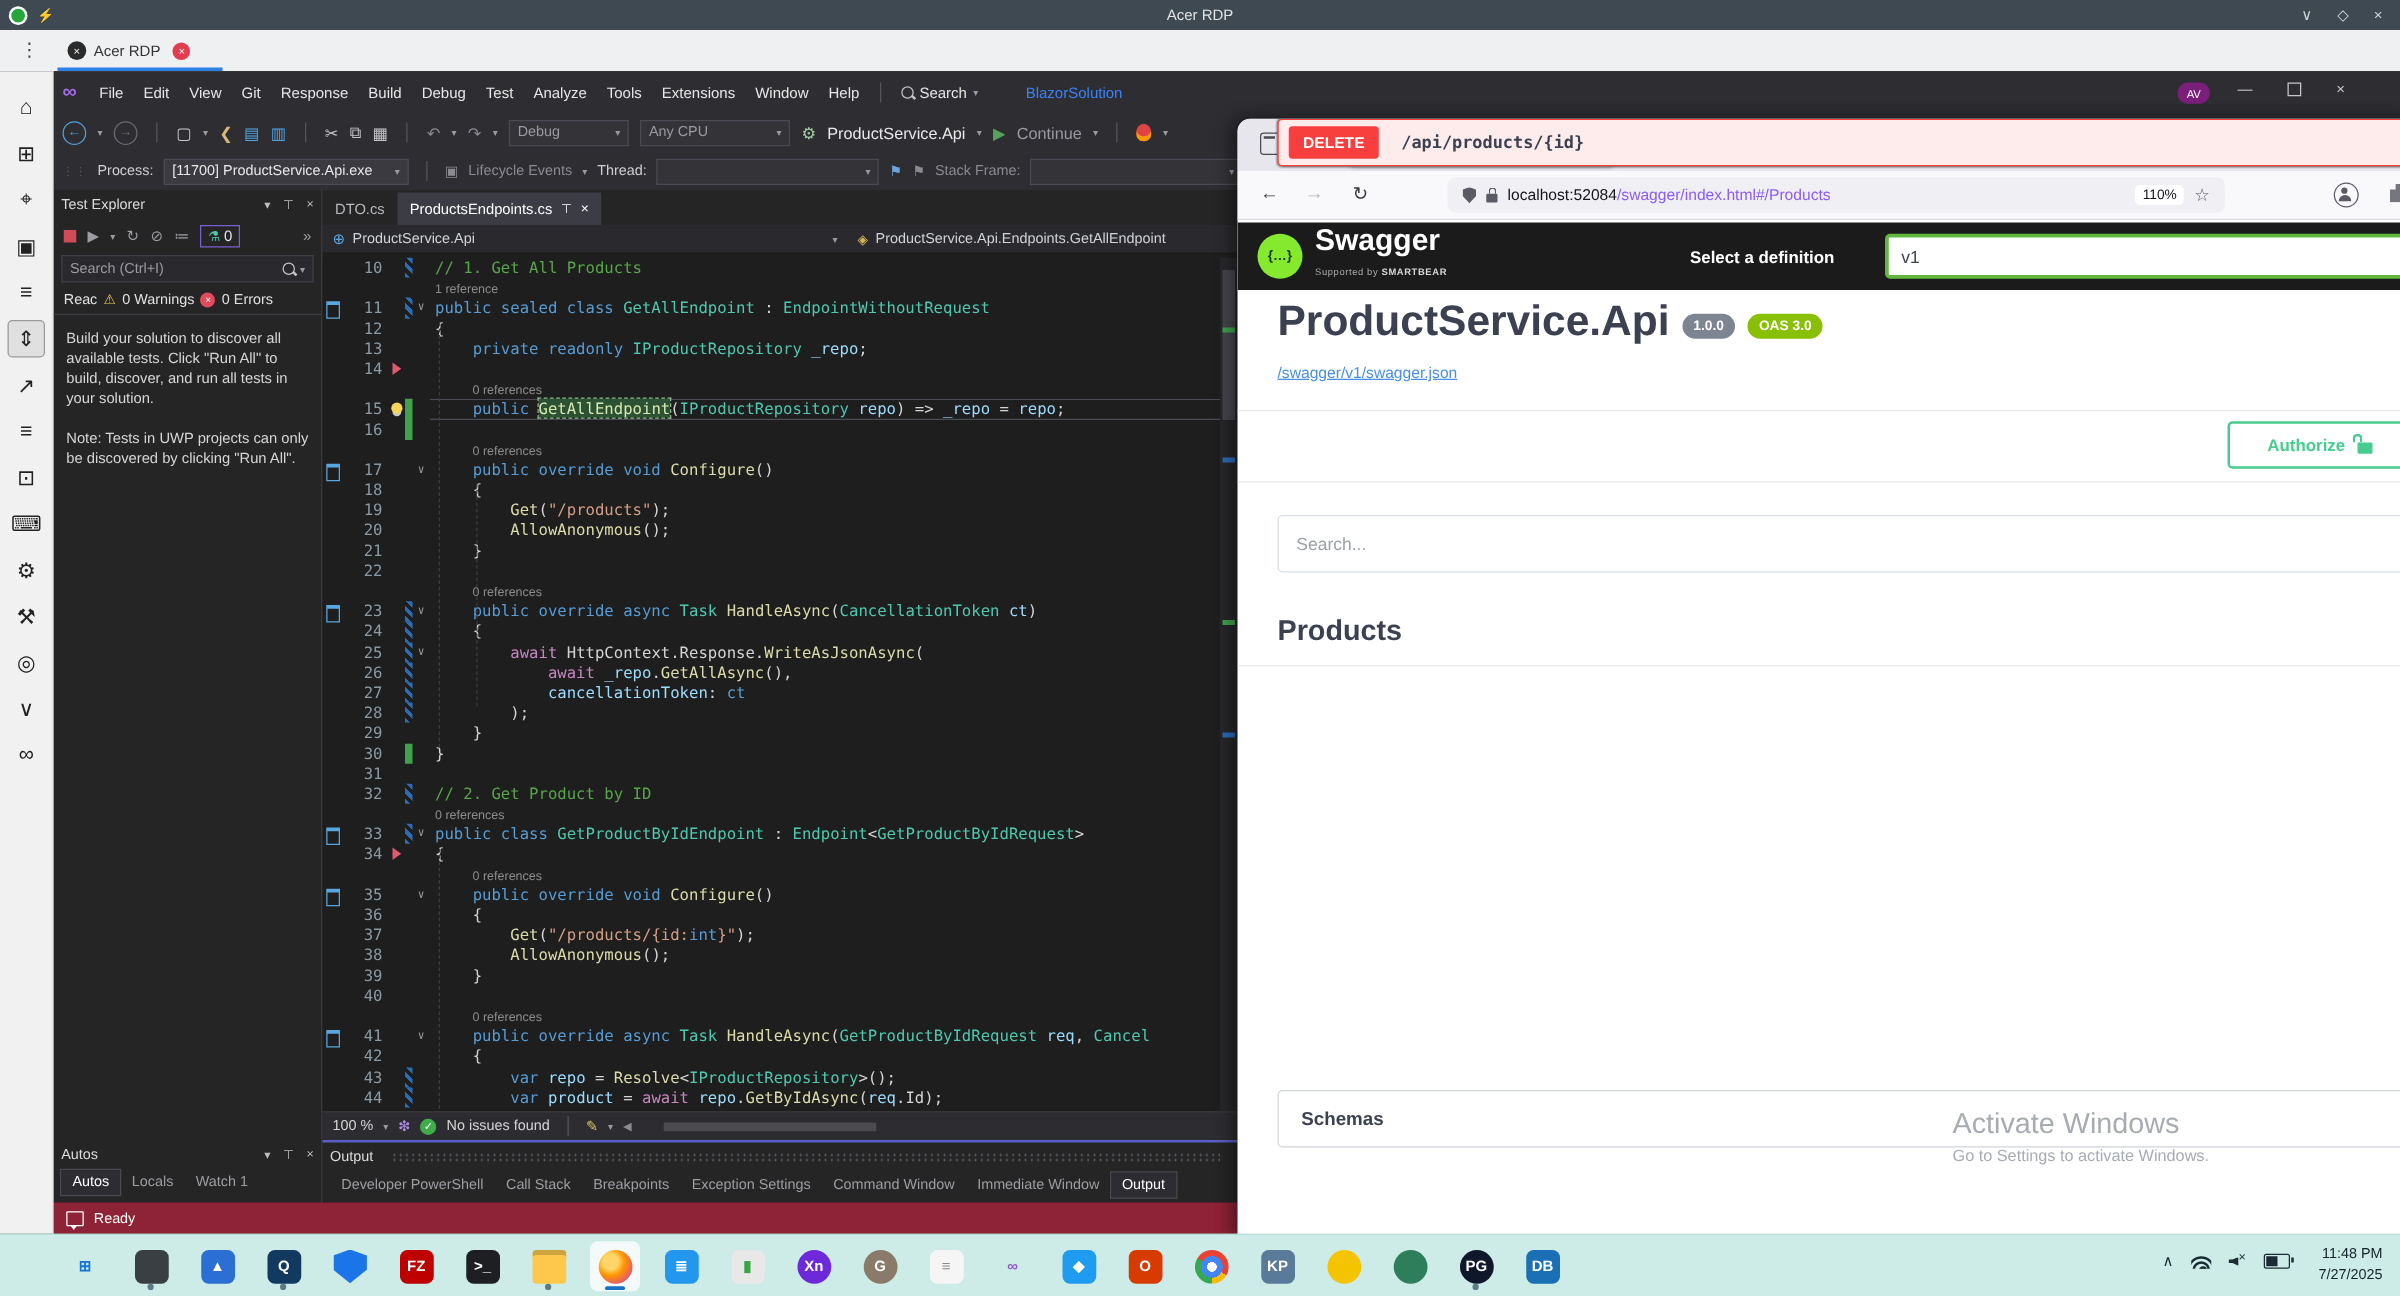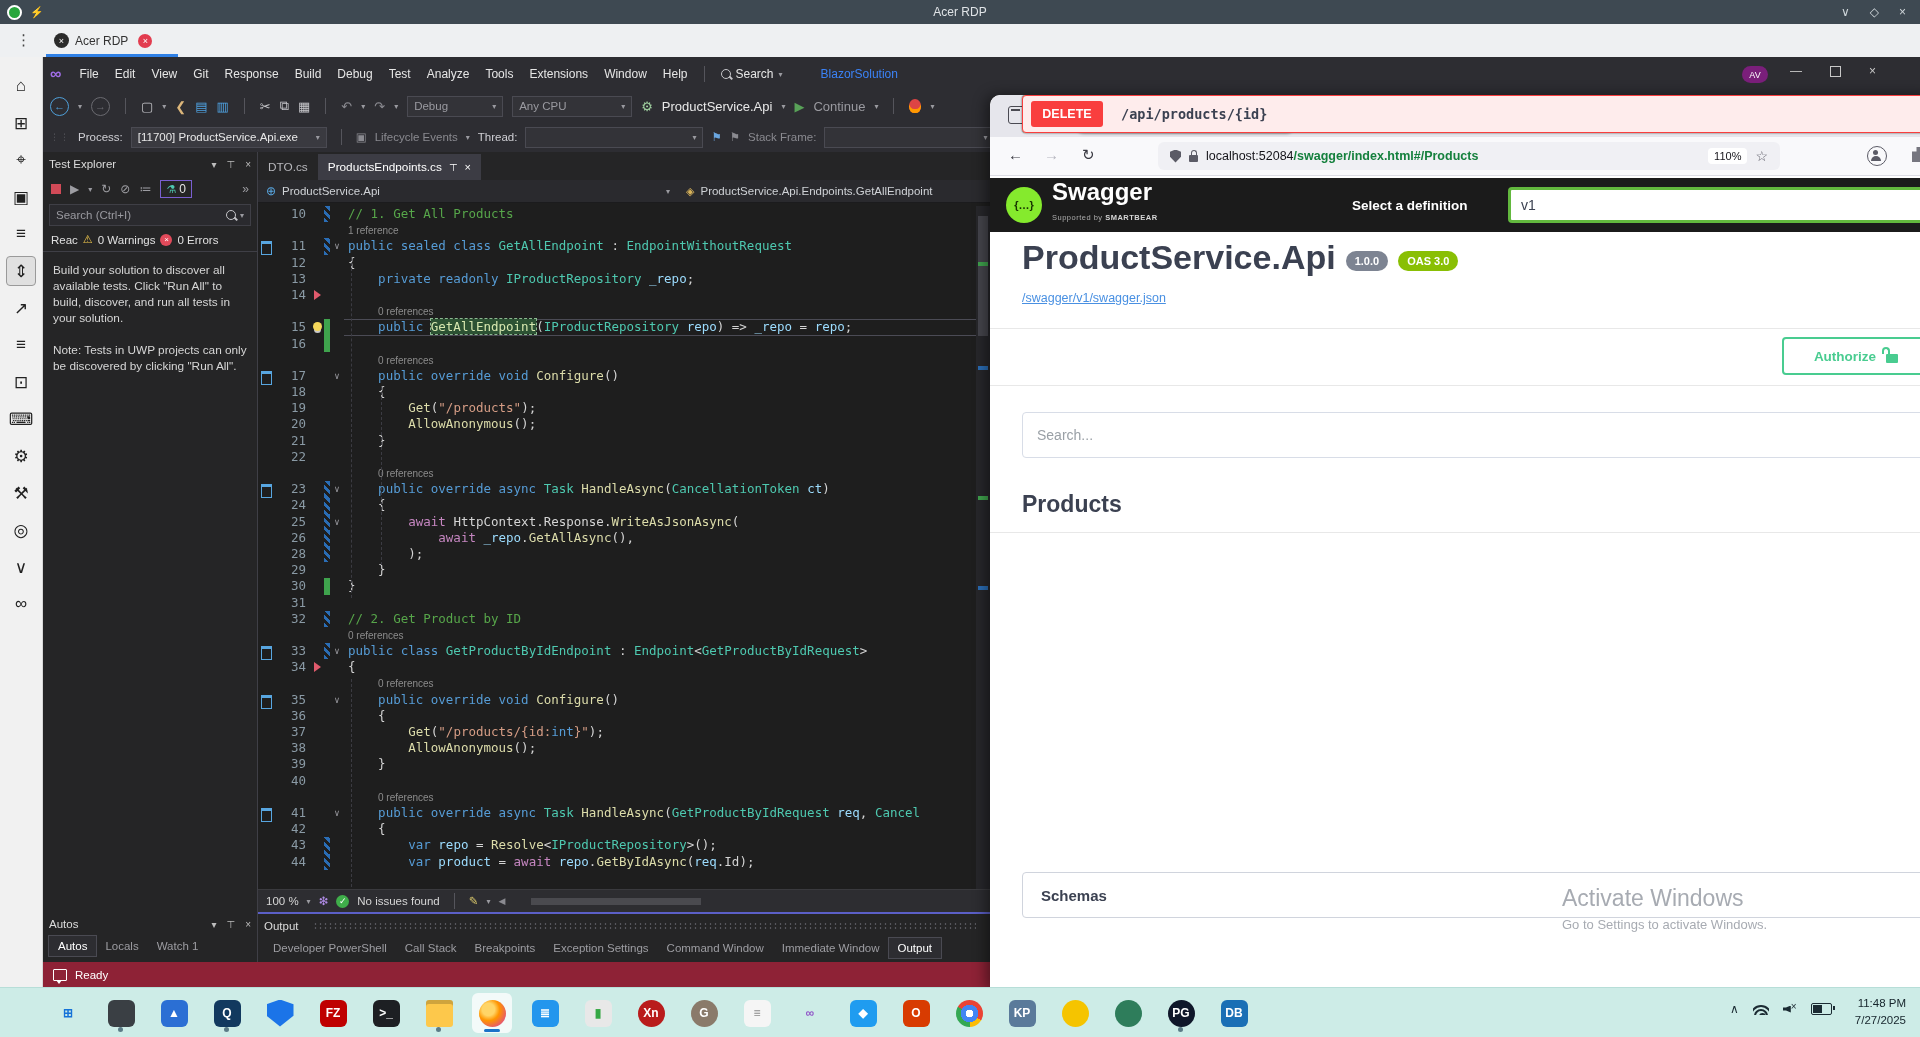--- a/index.html
+++ b/index.html
@@ -144,21 +144,21 @@
   .fx-wc{position:absolute;right:14px;top:9px;display:flex;gap:36px;align-items:center;color:#3a3a42;}
   .fx-nav{position:absolute;left:0;top:42px;width:100%;height:38px;background:#f9f9fb;border-bottom:1px solid #dcdce4;}
   .nav-ic{position:absolute;top:9px;font-size:15px;color:#3a3a42;}
   .urlbar{position:absolute;left:168px;top:5px;width:622px;height:28px;background:#f0f0f4;border-radius:6px;
     display:flex;align-items:center;gap:8px;padding:0 12px;box-sizing:border-box;}
   .shield{width:11px;height:13px;background:#5b5b66;clip-path:polygon(50% 0,100% 18%,100% 55%,50% 100%,0 55%,0 18%);}
   .mini-lock{width:9px;height:7px;background:#5b5b66;border-radius:1px;position:relative;margin-top:4px;}
   .mini-lock::before{content:"";position:absolute;left:1.5px;top:-5px;width:6px;height:5px;border:1.5px solid #5b5b66;
     border-bottom:none;border-radius:4px 4px 0 0;box-sizing:border-box;}
   .url-text{font-size:12.5px;color:#15141a;}
-  .url-text .path{color:#15803d;font-weight:bold;}
+  .url-text .path{color:#8b5cf6;}
   .zoom-pill{margin-left:auto;background:#fff;border-radius:4px;padding:2px 6px;font-size:11px;color:#15141a;}
   .star{color:#5b5b66;font-size:14px;}
   .acct-circ{position:absolute;right:48px;top:9px;width:18px;height:18px;border:1.6px solid #5b5b66;border-radius:50%;}
   .acct-circ::before{content:"";position:absolute;left:5px;top:3px;width:5px;height:5px;border-radius:50%;background:#5b5b66;}
   .acct-circ::after{content:"";position:absolute;left:2.5px;top:9px;width:10px;height:5px;border-radius:5px 5px 0 0;background:#5b5b66;}
   .puzzle{position:absolute;right:8px;top:10px;width:15px;height:15px;background:#76767f;
     clip-path:polygon(0 30%,30% 30%,30% 0,70% 0,70% 30%,100% 30%,100% 100%,0 100%);}
 
   
   .sw-topbar{position:absolute;left:0;top:83px;width:100%;height:54px;background:#1b1b1b;display:flex;align-items:center;}
@@ -445,20 +445,21 @@
         <div class="crow"><span class="g-ref"></span><span class="g-num">18</span><span class="g-ind"></span><span class="g-bar "></span><span class="g-fold"></span><span class="code"><span style="padding-left:4px;"><span class="tk-pl">    {</span></span></span></div>
         <div class="crow"><span class="g-ref"></span><span class="g-num">19</span><span class="g-ind"></span><span class="g-bar "></span><span class="g-fold"></span><span class="code"><span style="padding-left:4px;"><span class="tk-pl">        </span><span class="tk-m">Get</span><span class="tk-pl">(</span><span class="tk-s">"/products"</span><span class="tk-pl">);</span></span></span></div>
         <div class="crow"><span class="g-ref"></span><span class="g-num">20</span><span class="g-ind"></span><span class="g-bar "></span><span class="g-fold"></span><span class="code"><span style="padding-left:4px;"><span class="tk-pl">        </span><span class="tk-m">AllowAnonymous</span><span class="tk-pl">();</span></span></span></div>
         <div class="crow"><span class="g-ref"></span><span class="g-num">21</span><span class="g-ind"></span><span class="g-bar "></span><span class="g-fold"></span><span class="code"><span style="padding-left:4px;"><span class="tk-pl">    }</span></span></span></div>
         <div class="crow"><span class="g-ref"></span><span class="g-num">22</span><span class="g-ind"></span><span class="g-bar "></span><span class="g-fold"></span><span class="code"><span style="padding-left:4px;"></span></span></div>
         <div class="crow"><span class="g-ref"></span><span class="g-num"></span><span class="g-ind"></span><span class="g-bar "></span><span class="g-fold"></span><span class="code"><span class="cl" style="padding-left:34px">0 references</span></span></div>
         <div class="crow"><span class="g-ref"><i class="refic"></i></span><span class="g-num">23</span><span class="g-ind"></span><span class="g-bar h"></span><span class="g-fold">∨</span><span class="code"><span style="padding-left:4px;"><span class="tk-pl">    </span><span class="tk-k">public override async </span><span class="tk-cls">Task </span><span class="tk-m">HandleAsync</span><span class="tk-pl">(</span><span class="tk-cls">CancellationToken </span><span class="tk-v">ct</span><span class="tk-pl">)</span></span></span></div>
         <div class="crow"><span class="g-ref"></span><span class="g-num">24</span><span class="g-ind"></span><span class="g-bar h"></span><span class="g-fold"></span><span class="code"><span style="padding-left:4px;"><span class="tk-pl">    {</span></span></span></div>
         <div class="crow"><span class="g-ref"></span><span class="g-num">25</span><span class="g-ind"></span><span class="g-bar h"></span><span class="g-fold">∨</span><span class="code"><span style="padding-left:4px;"><span class="tk-pl">        </span><span class="tk-ctl">await </span><span class="tk-pl">HttpContext.Response.</span><span class="tk-m">WriteAsJsonAsync</span><span class="tk-pl">(</span></span></span></div>
         <div class="crow"><span class="g-ref"></span><span class="g-num">26</span><span class="g-ind"></span><span class="g-bar h"></span><span class="g-fold"></span><span class="code"><span style="padding-left:4px;"><span class="tk-pl">            </span><span class="tk-ctl">await </span><span class="tk-v">_repo</span><span class="tk-pl">.</span><span class="tk-m">GetAllAsync</span><span class="tk-pl">(),</span></span></span></div>
+        <div class="crow"><span class="g-ref"></span><span class="g-num">27</span><span class="g-ind"></span><span class="g-bar h"></span><span class="g-fold"></span><span class="code"><span style="padding-left:4px;"><span class="tk-pl">            </span><span class="tk-v">cancellationToken</span><span class="tk-pl">: </span><span class="tk-k">ct</span></span></span></div>
         <div class="crow"><span class="g-ref"></span><span class="g-num">28</span><span class="g-ind"></span><span class="g-bar h"></span><span class="g-fold"></span><span class="code"><span style="padding-left:4px;"><span class="tk-pl">        );</span></span></span></div>
         <div class="crow"><span class="g-ref"></span><span class="g-num">29</span><span class="g-ind"></span><span class="g-bar "></span><span class="g-fold"></span><span class="code"><span style="padding-left:4px;"><span class="tk-pl">    }</span></span></span></div>
         <div class="crow"><span class="g-ref"></span><span class="g-num">30</span><span class="g-ind"></span><span class="g-bar g"></span><span class="g-fold"></span><span class="code"><span style="padding-left:4px;"><span class="tk-pl">}</span></span></span></div>
         <div class="crow"><span class="g-ref"></span><span class="g-num">31</span><span class="g-ind"></span><span class="g-bar "></span><span class="g-fold"></span><span class="code"><span style="padding-left:4px;"></span></span></div>
         <div class="crow"><span class="g-ref"></span><span class="g-num">32</span><span class="g-ind"></span><span class="g-bar h"></span><span class="g-fold"></span><span class="code"><span style="padding-left:4px;"><span class="tk-cm">// 2. Get Product by ID</span></span></span></div>
         <div class="crow"><span class="g-ref"></span><span class="g-num"></span><span class="g-ind"></span><span class="g-bar "></span><span class="g-fold"></span><span class="code"><span class="cl" style="padding-left:4px">0 references</span></span></div>
         <div class="crow"><span class="g-ref"><i class="refic"></i></span><span class="g-num">33</span><span class="g-ind"></span><span class="g-bar h"></span><span class="g-fold">∨</span><span class="code"><span style="padding-left:4px;"><span class="tk-k">public class </span><span class="tk-cls">GetProductByIdEndpoint</span><span class="tk-pl"> : </span><span class="tk-cls">Endpoint</span><span class="tk-pl">&lt;</span><span class="tk-cls">GetProductByIdRequest</span><span class="tk-pl">&gt;</span></span></span></div>
         <div class="crow"><span class="g-ref"></span><span class="g-num">34</span><span class="g-ind"><i class="tri"></i></span><span class="g-bar "></span><span class="g-fold"></span><span class="code"><span style="padding-left:4px;"><span class="tk-pl">{</span></span></span></div>
         <div class="crow"><span class="g-ref"></span><span class="g-num"></span><span class="g-ind"></span><span class="g-bar "></span><span class="g-fold"></span><span class="code"><span class="cl" style="padding-left:34px">0 references</span></span></div>
         <div class="crow"><span class="g-ref"><i class="refic"></i></span><span class="g-num">35</span><span class="g-ind"></span><span class="g-bar "></span><span class="g-fold">∨</span><span class="code"><span style="padding-left:4px;"><span class="tk-pl">    </span><span class="tk-k">public override void </span><span class="tk-m">Configure</span><span class="tk-pl">()</span></span></span></div>
@@ -677,21 +678,21 @@
         </span>
         <span class="ticon-wrap">
           <span class="ticon" style="background: rgb(35, 150, 237);">≣</span>
 
         </span>
         <span class="ticon-wrap">
           <span class="ticon" style="background: rgb(232, 232, 232); color: rgb(53, 168, 69);">▮</span>
 
         </span>
         <span class="ticon-wrap">
-          <span class="ticon" data-shape="circle" style="background: #b91c1c;">Xn</span>
+          <span class="ticon" data-shape="circle" style="background: #6d28d9;">Xn</span>
 
         </span>
         <span class="ticon-wrap">
           <span class="ticon" data-shape="circle" style="background: rgb(138, 122, 106);">G</span>
 
         </span>
         <span class="ticon-wrap">
           <span class="ticon" style="background: rgb(245, 245, 245); color: rgb(138, 138, 138);">≡</span>
 
         </span>

